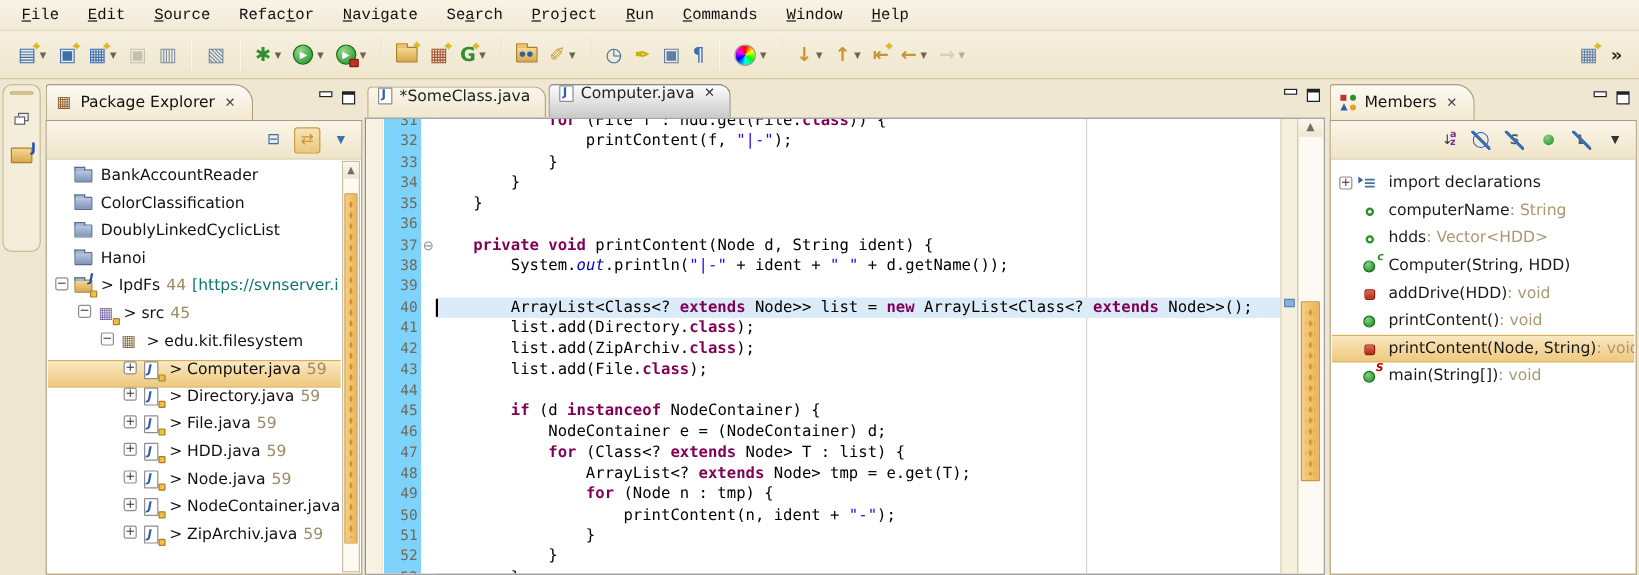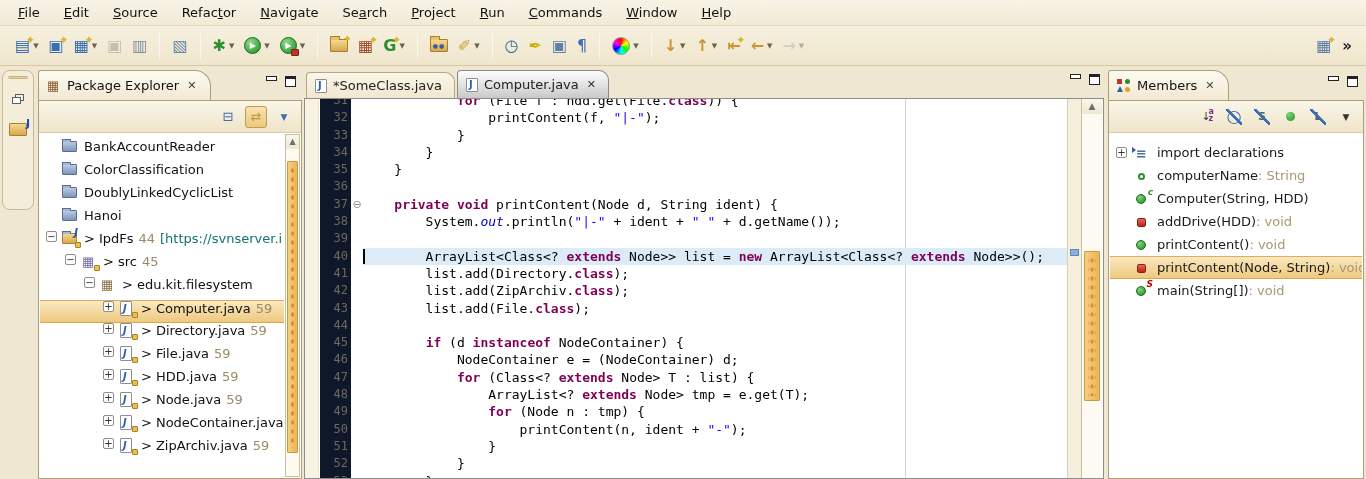--- a/index.html
+++ b/index.html
@@ -2,21 +2,21 @@
 <html><head>
 <meta charset="utf-8">
 <style>
   * { margin:0; padding:0; box-sizing:border-box; }
   html,body { width:1366px; height:479px; overflow:hidden;
     font-family:"DejaVu Sans", sans-serif; background:#EFE7D2; font-size:13px; }
 
   
   .menubar { position:absolute; left:0; top:0; width:1366px; height:26px;
     background:linear-gradient(#F8F3E6,#F1EAD6); border-bottom:1px solid #E2D8BE;
-    display:flex; align-items:center; padding-left:6px; }
+    display:flex; align-items:center; padding-left:6px;font-family:Liberation Mono, monospace; }
   .menu-item { padding:3px 12px; color:#111; cursor:default; }
   .menu-item u { text-decoration:underline; }
 
   
   .toolbar { position:absolute; left:0; top:26px; width:1366px; height:40px;
     background:linear-gradient(#F6F0DF,#EFE6CC); border-bottom:1px solid #D4C8A6;
     display:flex; align-items:center; padding-left:10px; }
   .tb-sep { width:1px; height:26px; background:#D3C6A2; border-right:1px solid #FBF7EC; margin:0 7px; }
   .tbtn { height:28px; display:flex; align-items:center; padding:0 4px; border-radius:3px; margin:0 1px; }
   .tbtn .gl { font-size:16px; line-height:16px; }
@@ -115,33 +115,33 @@
     font-size:8px; color:#6E6E6E; line-height:14px; background:linear-gradient(#FBF7EC,#EFE7CF); }
   .sb .thumb { position:absolute; left:1px; width:11px;
     background:linear-gradient(90deg,#F6CE84,#ECB457); border:1px solid #C89A43; border-radius:1px; }
   .sb .thumb::after { content:""; position:absolute; left:3px; right:3px; top:4px; bottom:4px;
     background-image:radial-gradient(#D0922F 1px, transparent 1.6px); background-size:5px 9px; background-position:center top; }
   #pe-sb { right:1px; top:33px; bottom:1px; }
 
   
   #eg { position:absolute; left:304px; top:4px; width:800px; height:409px; }
   .tabbar { position:absolute; left:0; top:0; height:28px; right:0; display:flex; align-items:flex-end; padding-left:2px; }
-  .etab { height:26px; display:flex; align-items:center; padding:0 12px 0 8px; margin-right:2px;
+  .etab { height:26px; display:flex; align-items:flex-start; padding:0 12px 0 8px; margin-right:2px;
     border:1px solid #B5A67E; border-bottom:none; border-radius:4px 10px 0 0;
     background:linear-gradient(#FBF6EA,#F0E7CE); color:#222; }
   .etab.active { background:linear-gradient(#FDFDFD,#C9C9C9); border-color:#8A8A8A; height:28px; }
   .jicon { width:12px; height:14px; background:#fff; border:1px solid #8E8E8E; border-radius:1px;
     position:relative; margin-right:6px; flex:none; }
   .jicon::after { content:"J"; position:absolute; left:2px; top:0px; color:#2F5FB5; font-weight:bold; font-size:10px; }
   .etab .x { margin-left:8px; font-size:11px; color:#333; }
   .editor-body { position:absolute; left:0; right:0; top:28px; bottom:0;
     border:1px solid #8E8E8E; background:#fff; overflow:hidden; }
   .ed-cols { position:absolute; left:0; top:0; bottom:0; right:22px; overflow:hidden; }
   .ann-ruler { position:absolute; left:0; top:0; bottom:0; width:14px; background:#F8F2E2; border-right:1px solid #EDE5D0; }
-  .num-ruler { position:absolute; left:15px; top:0; bottom:0; width:31px; background:#0f172a;padding-left:7px; }
+  .num-ruler { position:absolute; left:15px; top:0; bottom:0; width:31px; background:#7dd3fc;padding-left:7px; }
   .fold-col { position:absolute; left:46px; top:0; bottom:0; width:12px; background:#FFF; }
   .code-view { position:absolute; left:58px; top:0; bottom:0; right:14px; }
   .ovr { position:absolute; right:22px; top:0; bottom:0; width:14px; background:#F5EFDC; border-left:1px solid #D8CFB5; }
   .ovr .mark { position:absolute; left:2px; width:9px; height:7px; background:#8CB0DC; border:1px solid #5E87BC; }
   #ed-sb { right:0; top:0; bottom:0; width:22px; border:none; border-left:1px solid #C8BFA4; }
   #ed-sb .arr { width:20px; height:15px; font-size:9px; }
   #ed-sb .thumb { left:2px; width:16px; }
   .codepane { position:relative; margin-top:-7px; font-family:"DejaVu Sans Mono", monospace;
     font-size:13px; line-height:17.3px; white-space:pre; color:#000; }
   .cl { height:17.3px; position:relative; }
@@ -631,20 +631,28 @@
             <span class="tspace" style="width: 16px;"></span>
             <span class="micon">
               <i class="m-field"></i>
             </span>
             <span class="mname">computerName</span>
             <span class="mtype"> : String</span>
           </div>
           <div class="mrow">
             <span class="tspace" style="width: 16px;"></span>
             <span class="micon">
+              <i class="m-field"></i>
+            </span>
+            <span class="mname">hdds</span>
+            <span class="mtype"> : Vector&lt;HDD&gt;</span>
+          </div>
+          <div class="mrow">
+            <span class="tspace" style="width: 16px;"></span>
+            <span class="micon">
               <i class="m-pub"></i>
               <i class="msup c">c</i>
             </span>
             <span class="mname">Computer(String, HDD)</span>
           </div>
           <div class="mrow">
             <span class="tspace" style="width: 16px;"></span>
             <span class="micon">
               <i class="m-priv"></i>
             </span>

